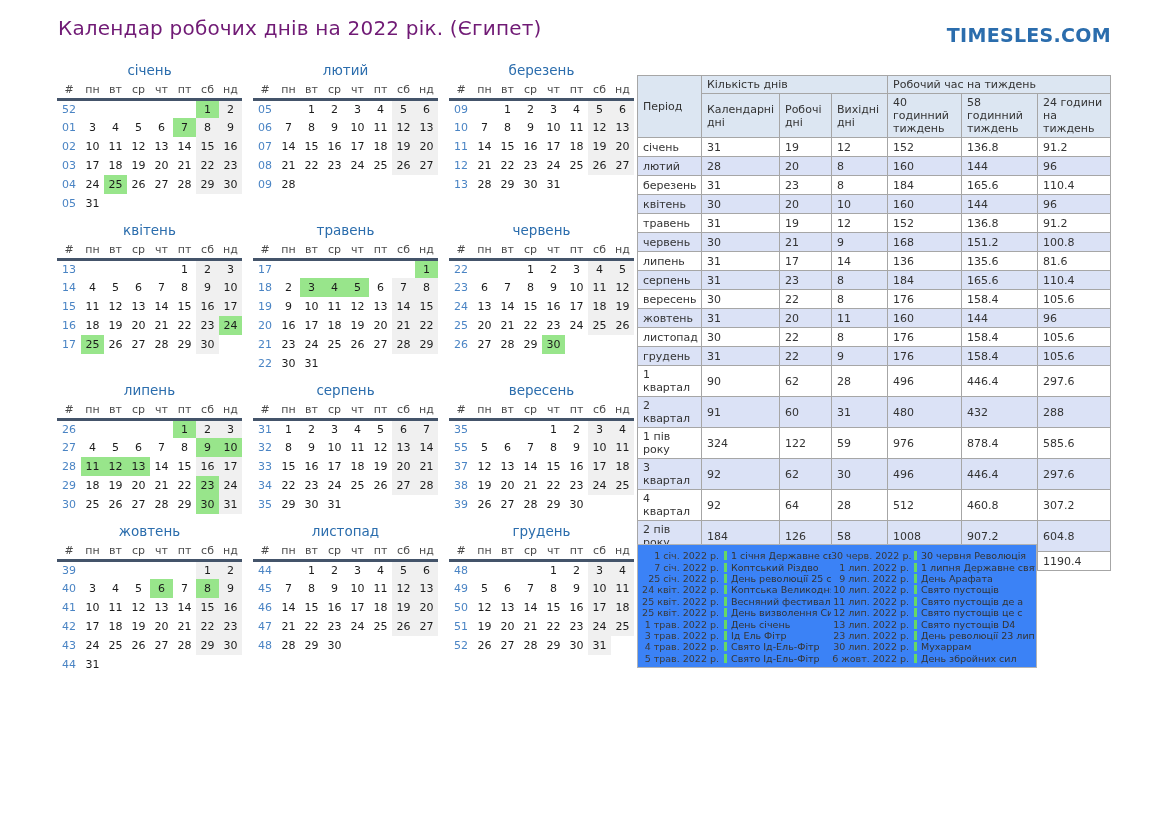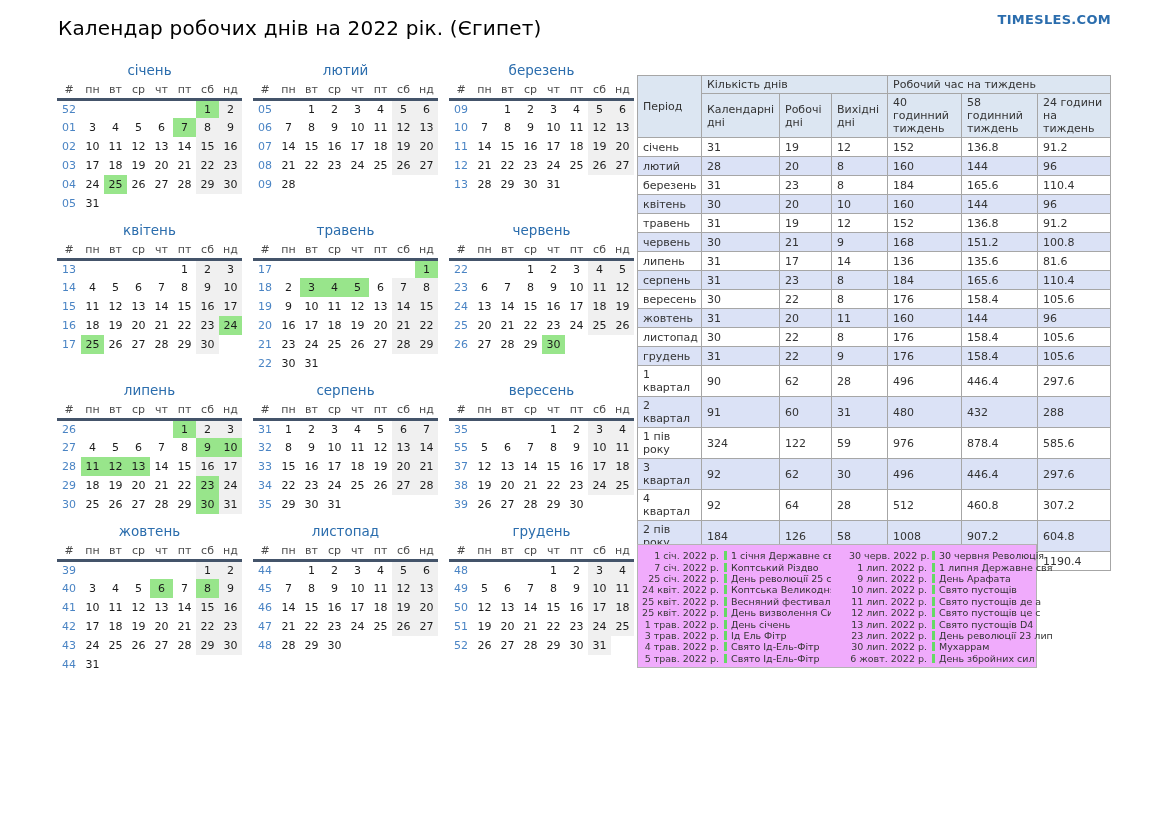--- a/index.html
+++ b/index.html
@@ -14,25 +14,25 @@
     --legend-green:#66d966;
     --text:#333333;
   }
   *{box-sizing:border-box;}
   html,body{margin:0;padding:0;}
   body{
     width:1169px;height:827px;position:relative;background:#ffffff;
     font-family:"DejaVu Sans", sans-serif;color:var(--text);overflow:hidden;
   }
   .page-title{
-    position:absolute;left:58px;top:16px;font-size:20px;color:#000000;
+    position:absolute;left:58px;top:16px;font-size:20px;color:#701a75;
     font-weight:400;letter-spacing:.2px;
   }
   .site-link{
-    position:absolute;right:58px;top:12px;font-size:13px;font-weight:600;
+    position:absolute;right:58px;top:24px;font-size:19px;font-weight:600;
     color:var(--accent-blue);text-decoration:none;letter-spacing:.3px;
   }
   
   .months-grid{
     position:absolute;left:57px;top:62px;width:578px;
     display:grid;grid-template-columns:repeat(3,185px);column-gap:11px;row-gap:9px;
     align-items:start;
   }
   .month{width:185px;}
   .month-title{
@@ -57,22 +57,22 @@
   table.stats th,table.stats td{
     border:1px solid var(--table-border);padding:2px 5px;text-align:left;font-weight:400;
   }
   table.stats thead th{background:var(--table-header-bg);vertical-align:middle;}
   table.stats th.group{height:17px;}
   table.stats tbody td{height:19px;}
   table.stats tbody tr.alt{background:var(--table-alt-bg);}
   
   .legend{
     position:absolute;left:637px;top:544px;width:400px;height:124px;
-    border:1px solid #b3b3b3;background:#f0abfc;padding:5px 8px 4px 3px;
-    display:grid;grid-template-columns:190px 204px;column-gap:18px;
+    border:1px solid #b3b3b3;background:#3b82f6;padding:5px 8px 4px 3px;
+    display:grid;grid-template-columns:190px 204px;column-gap:0;
     font-size:9.5px;color:#333;
   }
   .holiday{display:flex;align-items:center;height:11.4px;white-space:nowrap;}
   .holiday .date{width:78px;text-align:right;flex:none;color:#3a3a3a;}
   .holiday .bar{width:3px;height:9px;background:var(--legend-green);margin:0 4px 0 5px;flex:none;}
   .holiday .name{overflow:hidden;}
 </style>
 </head>
 <body>
 

